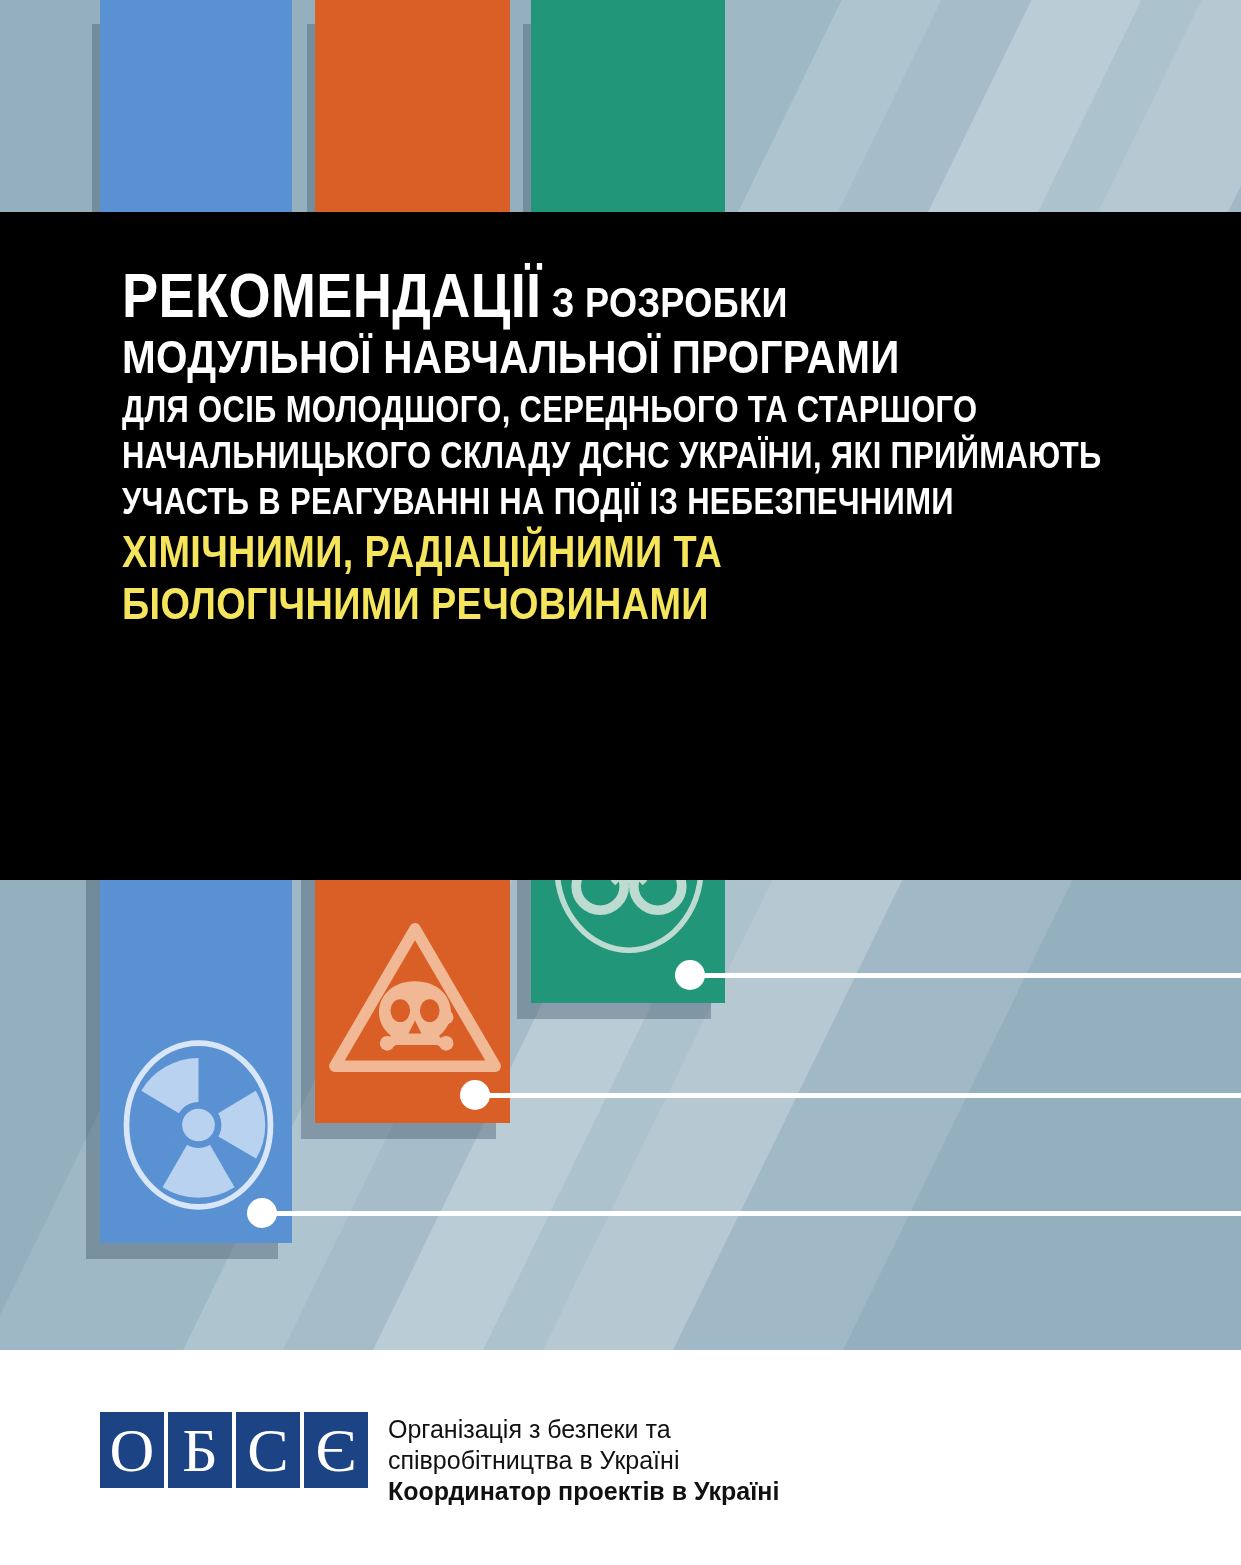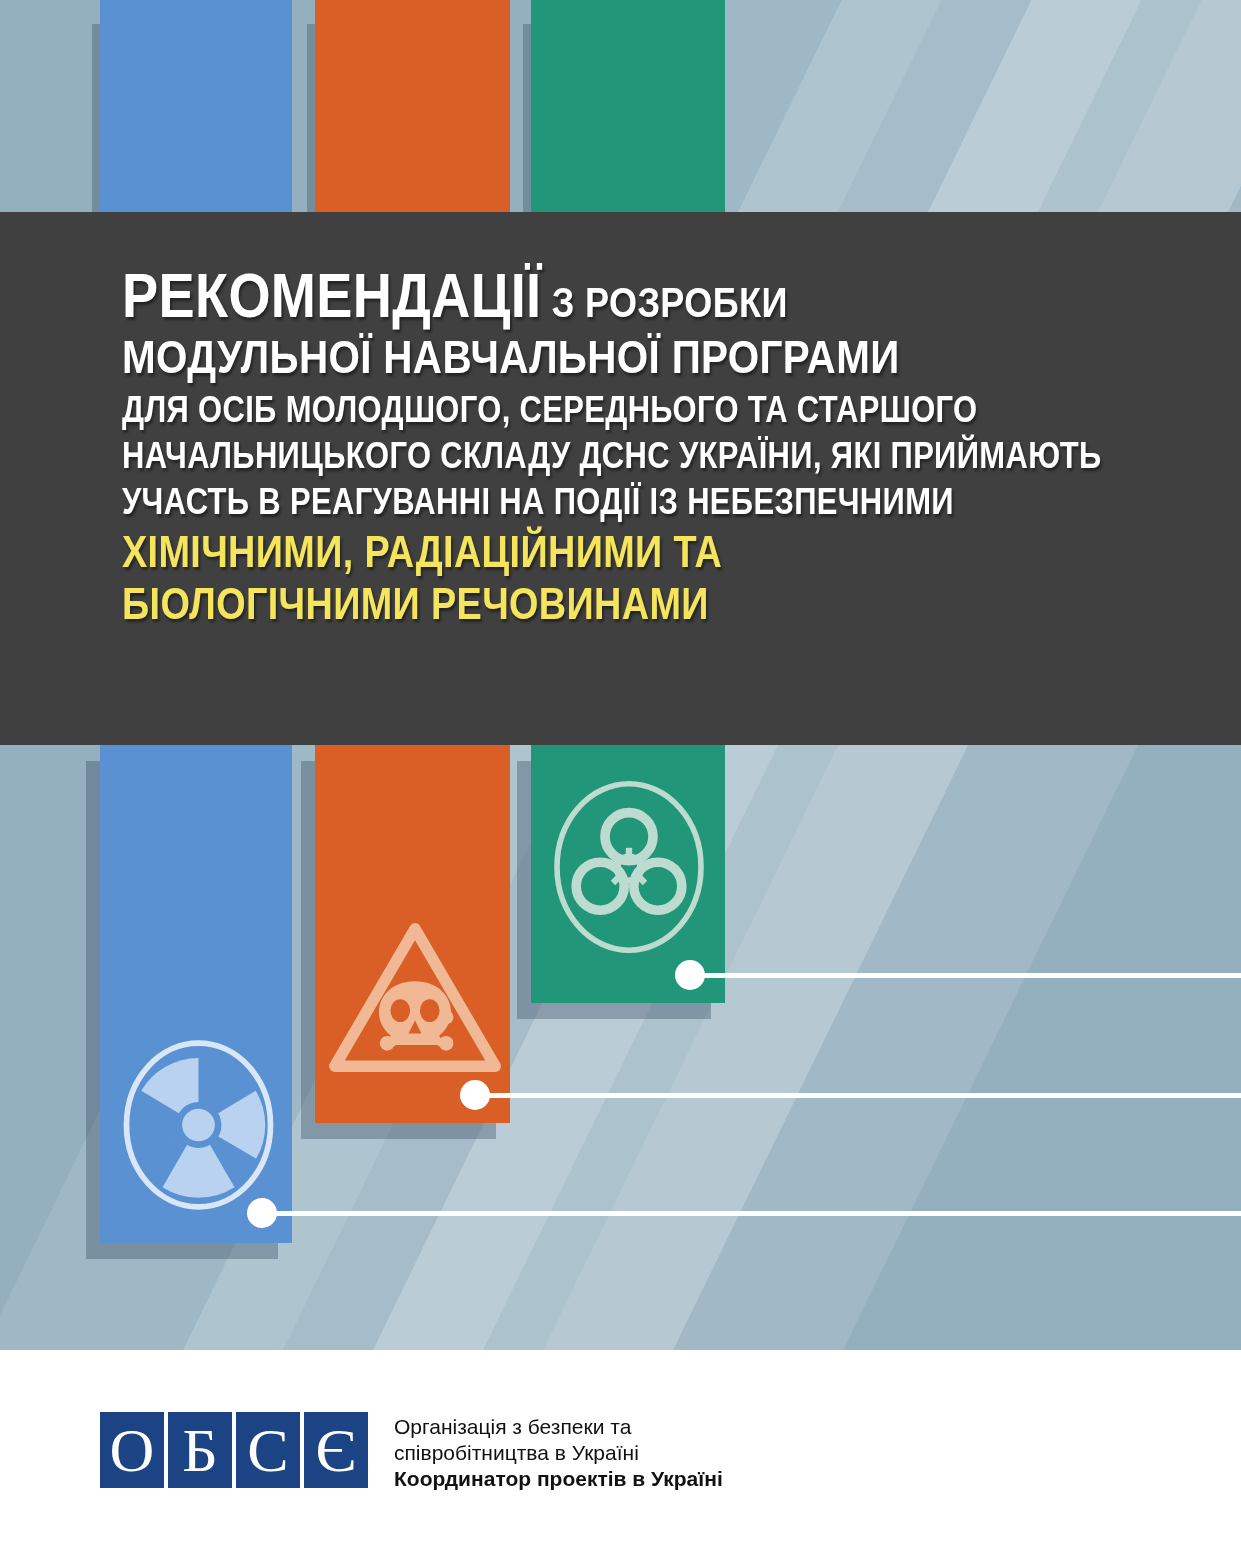--- a/index.html
+++ b/index.html
@@ -86,22 +86,22 @@
     overflow: hidden;
   }
   .panel svg { position: absolute; }
 
   
   #title-block {
     position: absolute;
     left: 0;
     top: 212px;
     width: 1241px;
-    height: 533px;
-    background: #404040;
+    height: 668px;
+    background: #000000;
   }
   #title-inner {
     position: absolute;
     left: 122px;
     top: 52px;
     width: 1060px;
   }
   .tl {
     color: #ffffff;
     font-weight: bold;
@@ -140,23 +140,23 @@
   .logo-sq {
     width: 64px; height: 76px;
     background: #1c4484;
     color: #ffffff;
     font-family: "Liberation Serif", serif;
     font-size: 62px;
     line-height: 76px;
     text-align: center;
   }
   #logo-text {
-    margin-left: 26px;
+    margin-left: 20px;
     color: #111111;
-    font-size: 21px;
+    font-size: 25px;
     line-height: 1.23;
     font-family: "Liberation Sans", sans-serif;
     padding-top: 2px;
   }
   #logo-text .bold { font-weight: bold; }
 </style>
 </head>
 <body>
 
 <div id="cover">

